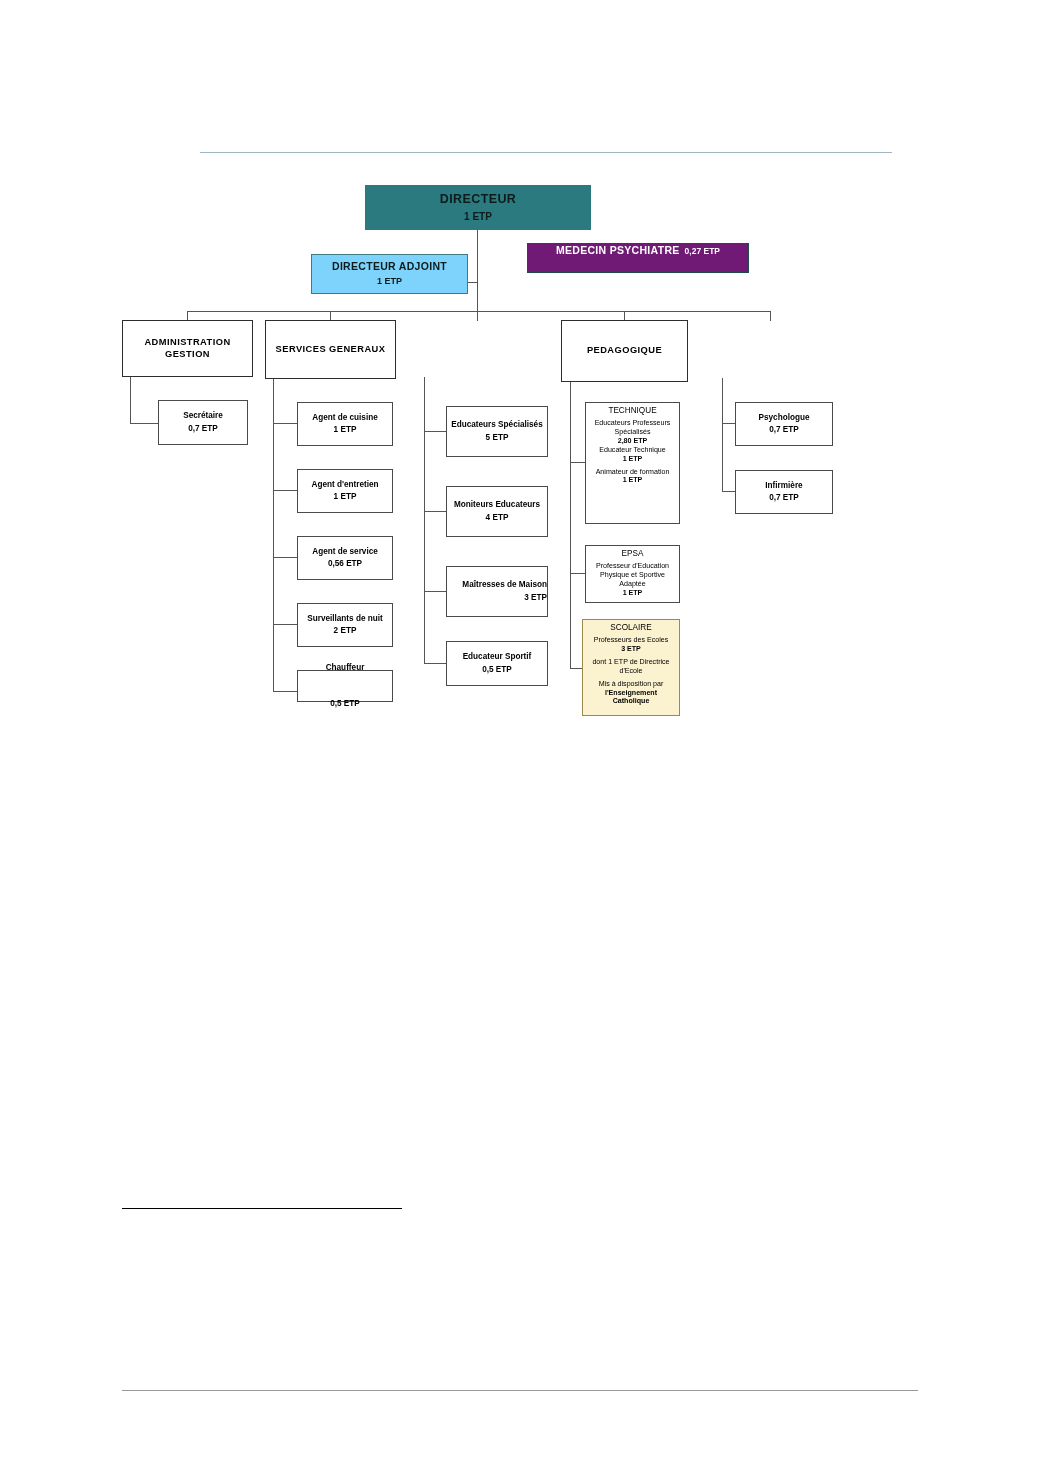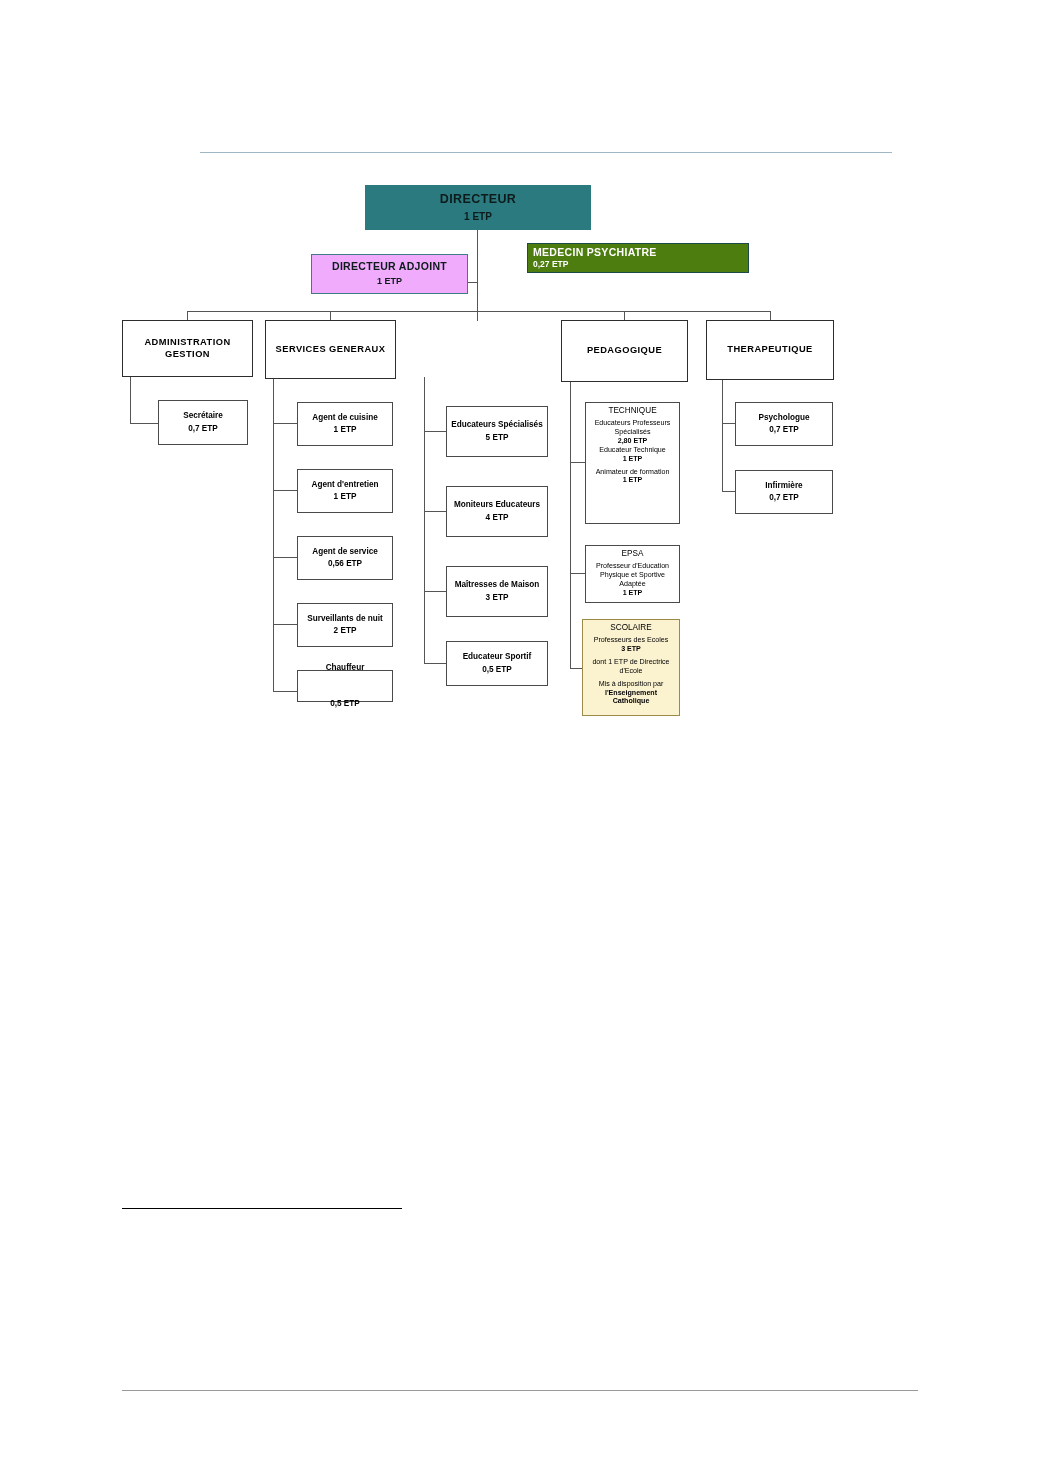--- a/index.html
+++ b/index.html
@@ -76,41 +76,41 @@
     font-weight: bold;
     letter-spacing: 0.4px;
   }
   .node.director .etp {
     font-size: 10px;
     font-weight: bold;
     margin-top: 3px;
   }
 
   .node.deputy {
-    background: #f0abfc;
+    background: #7dd3fc;
     border: 1.3px solid #3e7b86;
     color: #0d1b1b;
     align-items: center;
   }
   .node.deputy .title {
     font-size: 10.5px;
     font-weight: bold;
     letter-spacing: 0.3px;
   }
   .node.deputy .etp {
     font-size: 9px;
     font-weight: bold;
     margin-top: 3px;
   }
 
   .node.psychiatrist {
-    background: #4d7c0f;
+    background: #701a75;
     border: 1.3px solid #1e4a4a;
     color: #ffffff;
-    flex-direction: column;
+    flex-direction: row;
     justify-content: center;
     align-items: baseline;
   }
   .node.psychiatrist .title {
     font-size: 10.5px;
     font-weight: bold;
     letter-spacing: 0.3px;
   }
   .node.psychiatrist .etp {
     font-size: 8.5px;
@@ -245,23 +245,20 @@
 
   <div class="node dept" style="left:265px; top:320px; width:131px; height:59px;">
     <div class="title">SERVICES GENERAUX</div>
   </div>
 
 
   <div class="node dept" style="left:561px; top:320px; width:127px; height:62px;">
     <div class="title">PEDAGOGIQUE</div>
   </div>
 
-  <div class="node dept" style="left:706px; top:320px; width:128px; height:60px;">
-    <div class="title">THERAPEUTIQUE</div>
-  </div>
 
   <div class="node role" style="left:158px; top:400px; width:90px; height:45px;">
     <div class="title">Secrétaire</div>
     <div class="etp">0,7 ETP</div>
   </div>
 
   <div class="node role" style="left:297px; top:402px; width:96px; height:44px;">
     <div class="title">Agent de cuisine</div>
     <div class="etp">1 ETP</div>
   </div>
@@ -283,21 +280,21 @@
   </div>
 
   <div class="node role" style="left:446px; top:406px; width:102px; height:51px;">
     <div class="title">Educateurs Spécialisés</div>
     <div class="etp">5 ETP</div>
   </div>
   <div class="node role" style="left:446px; top:486px; width:102px; height:51px;">
     <div class="title">Moniteurs Educateurs</div>
     <div class="etp">4 ETP</div>
   </div>
-  <div class="node role" style="left:446px; top:566px; width:102px; height:51px;">
+  <div class="node role" style="left:446px; top:566px; width:102px; height:51px;align-items:flex-end;">
     <div class="title">Maîtresses de Maison</div>
     <div class="etp">3 ETP</div>
   </div>
   <div class="node role" style="left:446px; top:641px; width:102px; height:45px;">
     <div class="title">Educateur Sportif</div>
     <div class="etp">0,5 ETP</div>
   </div>
 
   <div class="node detail" style="left:585px; top:402px; width:95px; height:122px;">
     <div class="grp-title">TECHNIQUE</div>

